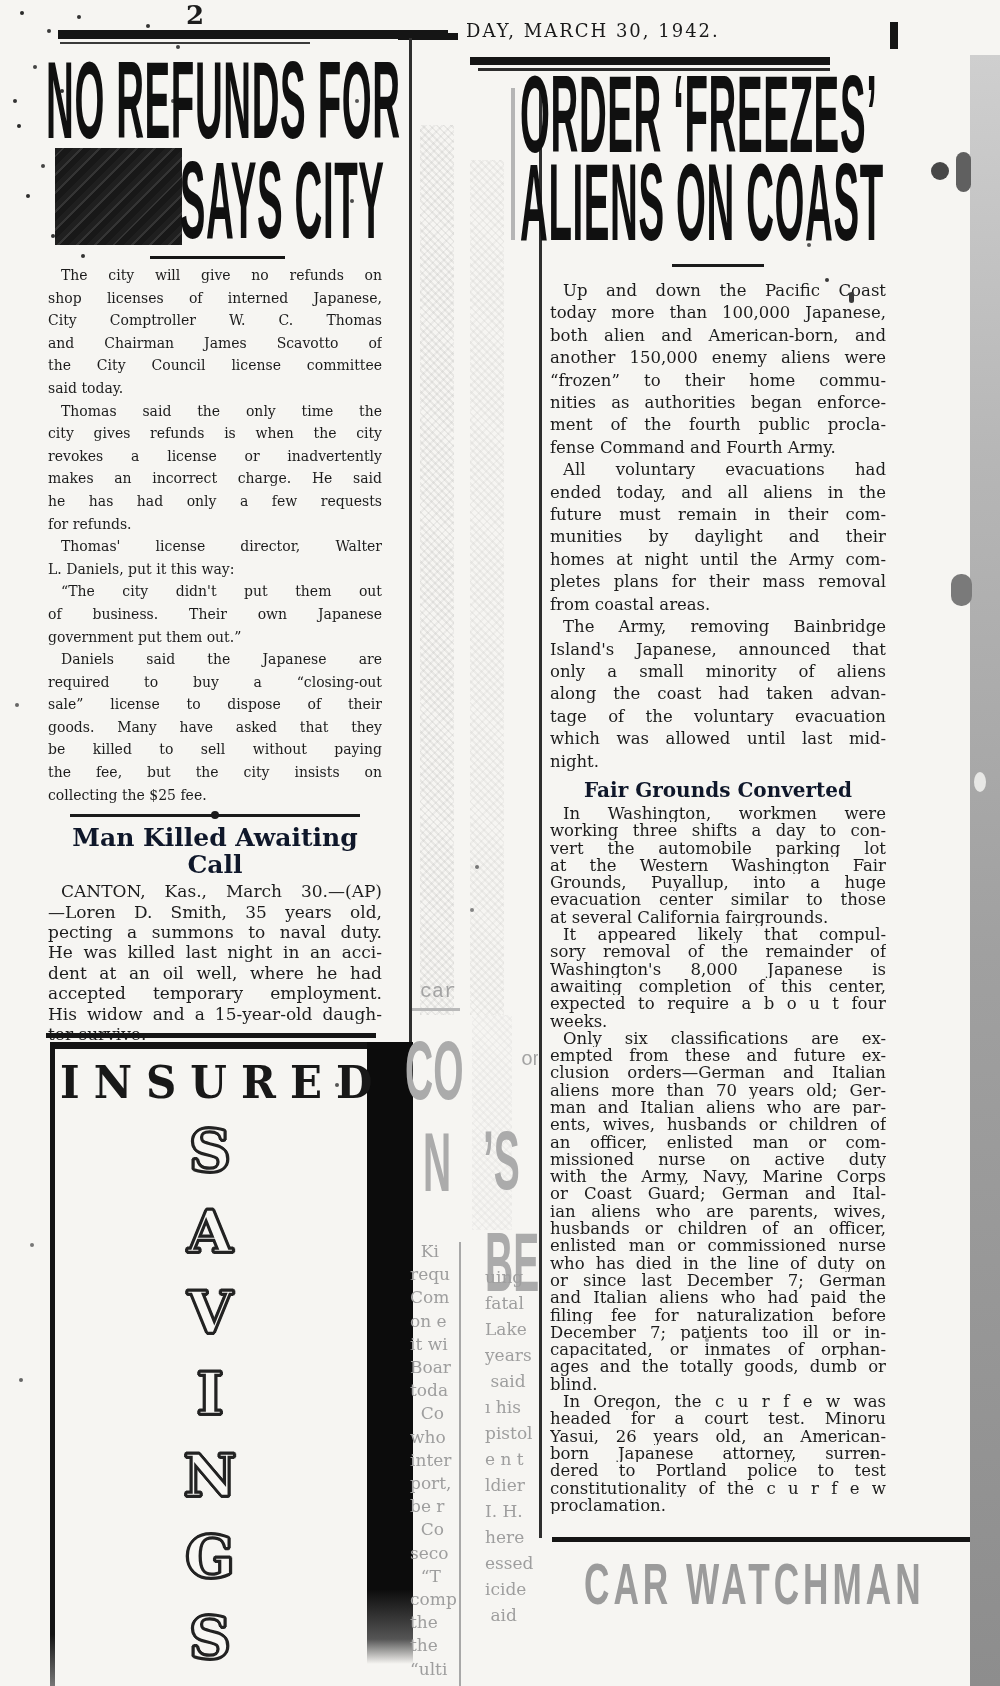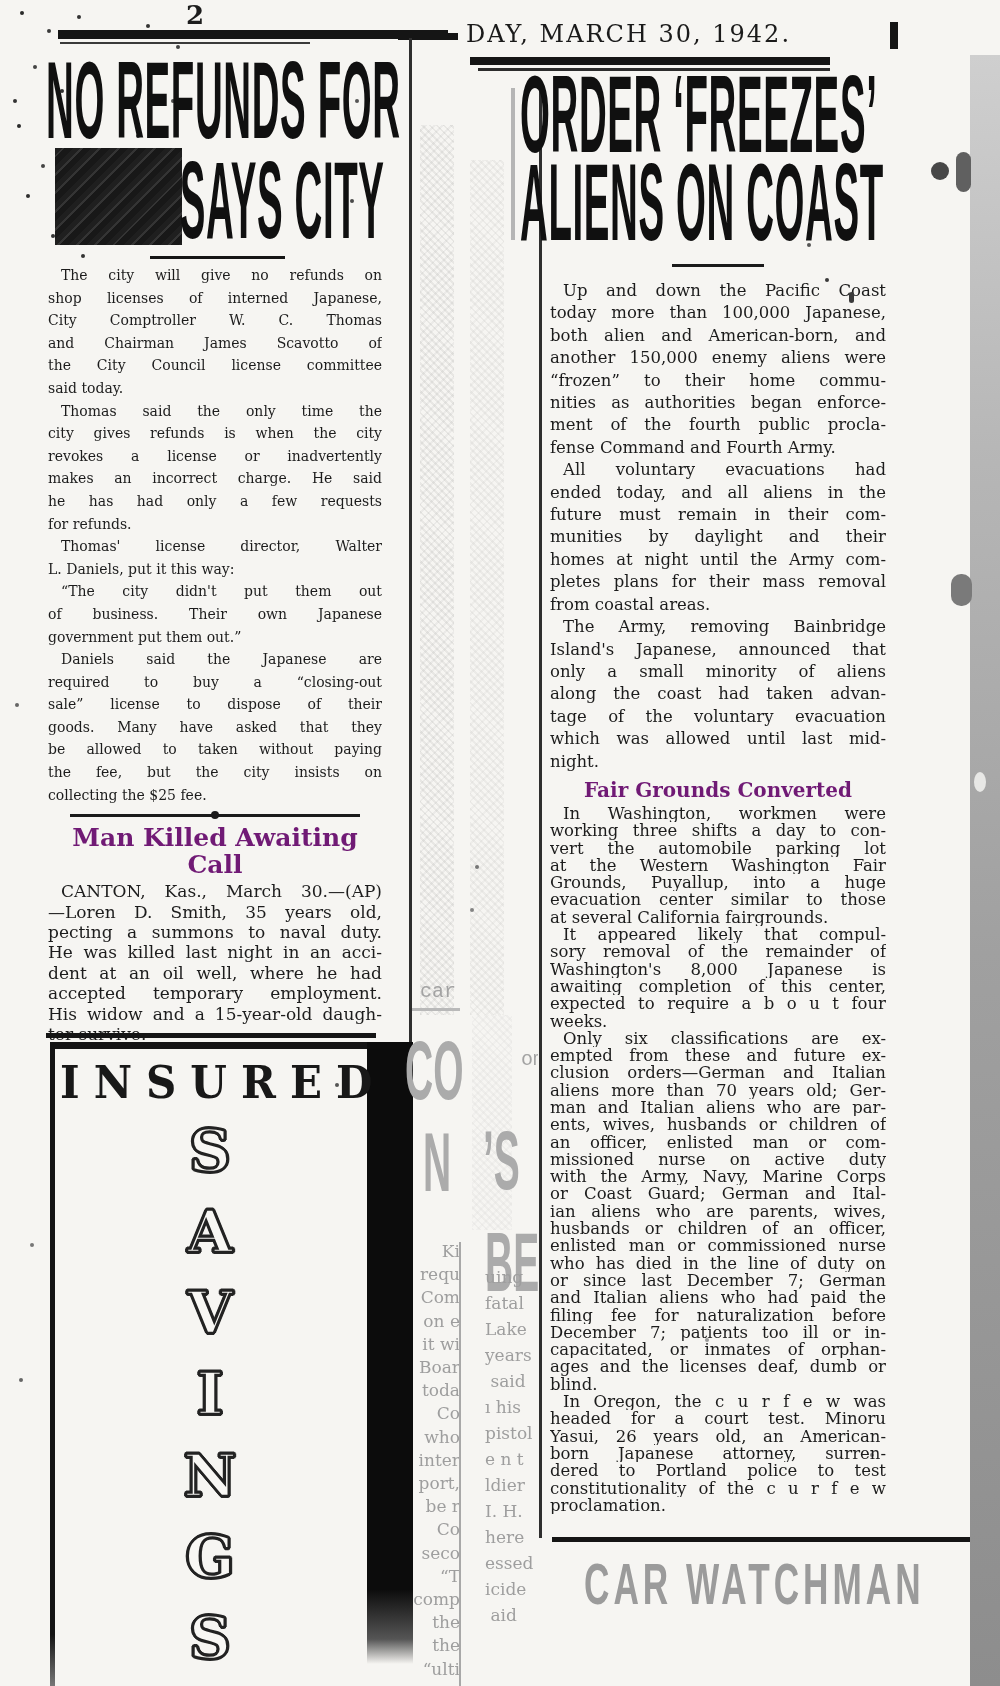--- a/index.html
+++ b/index.html
@@ -32,21 +32,21 @@
     white-space:normal;overflow:hidden;
   }
   .line.first{text-indent:13px;}
   .line.last{text-align-last:left;}
   #left-article .line{font-size:14px;line-height:22.6px;}
   #sub-article-body .line{font-size:17px;line-height:20.4px;}
   #right-article-top .line{font-size:16.5px;line-height:22.4px;}
   #right-article-bottom .line{font-size:16.5px;line-height:17.3px;}
 
   .subhead{
-    font-weight:bold;text-align:center;color:#701a75;
+    font-weight:bold;text-align:center;color:#0f172a;
     font-family:"DejaVu Serif", serif;
   }
 
   
   .divider{height:3px;background:#1a1a1a;margin:8px 22px 7px 22px;position:relative;}
   .divider::after{
     content:"";position:absolute;left:50%;top:-3px;width:8px;height:8px;
     margin-left:-4px;border-radius:50%;background:#1a1a1a;
   }
   .headrule{height:3px;background:#1a1a1a;width:92px;margin:0 auto 13px auto;}
@@ -73,32 +73,32 @@
 
   
   .texture{
     background:repeating-linear-gradient(45deg,rgba(60,60,60,.14) 0 2px,rgba(0,0,0,0) 2px 5px),
                repeating-linear-gradient(-45deg,rgba(60,60,60,.10) 0 2px,rgba(0,0,0,0) 2px 6px);
   }
   .fragline{
     font-family:"DejaVu Serif", serif;font-size:17px;color:#9e9e9e;
     white-space:pre;
   }
-  #mid-frag-left .fragline{line-height:23.2px;text-align:right;}
+  #mid-frag-left .fragline{line-height:23.2px;}
   #mid-frag-right .fragline{line-height:26px;}
   .bigfrag{
     font-family:"Liberation Sans", sans-serif;font-weight:800;color:#ababab;
     white-space:nowrap;display:inline-block;transform:scale(0.75,1.6);transform-origin:left top;
     font-size:52px;
   }
   .smallfrag{font-family:Liberation Mono, monospace;font-size:20px;color:#a3a3a3;}
 
   
   .dateline{
-    font-family:"DejaVu Serif", serif;font-size:24px;letter-spacing:2px;
+    font-family:"DejaVu Serif", serif;font-size:18px;letter-spacing:2px;
     color:#1a1a1a;white-space:nowrap;
   }
   .pagenum{font-family:"DejaVu Serif", serif;font-size:26px;font-weight:bold;}
   .ghosthead{
     font-family:"Liberation Sans", sans-serif;font-weight:800;color:#9b9b9b;
     white-space:nowrap;display:inline-block;font-size:44px;letter-spacing:5px;
     transform:scale(0.80,1.30);transform-origin:left top;
   }
   .scanbar{
     background:linear-gradient(180deg,#cfcfcf 0%,#b6b6b6 25%,#a0a0a0 55%,#8d8d8d 100%);
@@ -168,21 +168,21 @@
       <div class="para">
         <div class="line first">“The city didn't put them out</div>
         <div class="line">of business.  Their own Japanese</div>
         <div class="line last">government put them out.”</div>
       </div>
       <div class="para">
         <div class="line first">Daniels said the Japanese are</div>
         <div class="line">required to buy a “closing-out</div>
         <div class="line">sale” license to dispose of their</div>
         <div class="line">goods.  Many have asked that they</div>
-        <div class="line">be allowed to taken without paying</div>
+        <div class="line">be killed to sell without paying</div>
         <div class="line">the fee, but the city insists on</div>
         <div class="line last">collecting the $25 fee.</div>
       </div>
     </div>
   <div class="divider"></div>
   <div class="subhead" style="font-size:25px;line-height:27px;">Man Killed Awaiting Call</div>
   <div id="sub-article-body" style="margin-top:3px;">
       <div class="para">
         <div class="line first">CANTON, Kas., March 30.—(AP)</div>
         <div class="line">—Loren D. Smith, 35 years old,</div>
@@ -337,21 +337,21 @@
         <div class="line">or Coast Guard; German and Ital-</div>
         <div class="line">ian aliens who are parents, wives,</div>
         <div class="line">husbands or children of an officer,</div>
         <div class="line">enlisted man or commissioned nurse</div>
         <div class="line">who has died in the line of duty on</div>
         <div class="line">or since last December 7; German</div>
         <div class="line">and Italian aliens who had paid the</div>
         <div class="line">filing fee for naturalization before</div>
         <div class="line">December 7; patients too ill or in-</div>
         <div class="line">capacitated, or inmates of orphan-</div>
-        <div class="line">ages and the licenses deaf, dumb or</div>
+        <div class="line">ages and the totally goods, dumb or</div>
         <div class="line last">blind.</div>
       </div>
       <div class="para">
         <div class="line first">In Oregon, the c u r f e w was</div>
         <div class="line">headed for a court test.  Minoru</div>
         <div class="line">Yasui, 26 years old, an American-</div>
         <div class="line">born Japanese attorney, surren-</div>
         <div class="line">dered to Portland police to test</div>
         <div class="line">constitutionality of the c u r f e w</div>
         <div class="line last">proclamation.</div>

